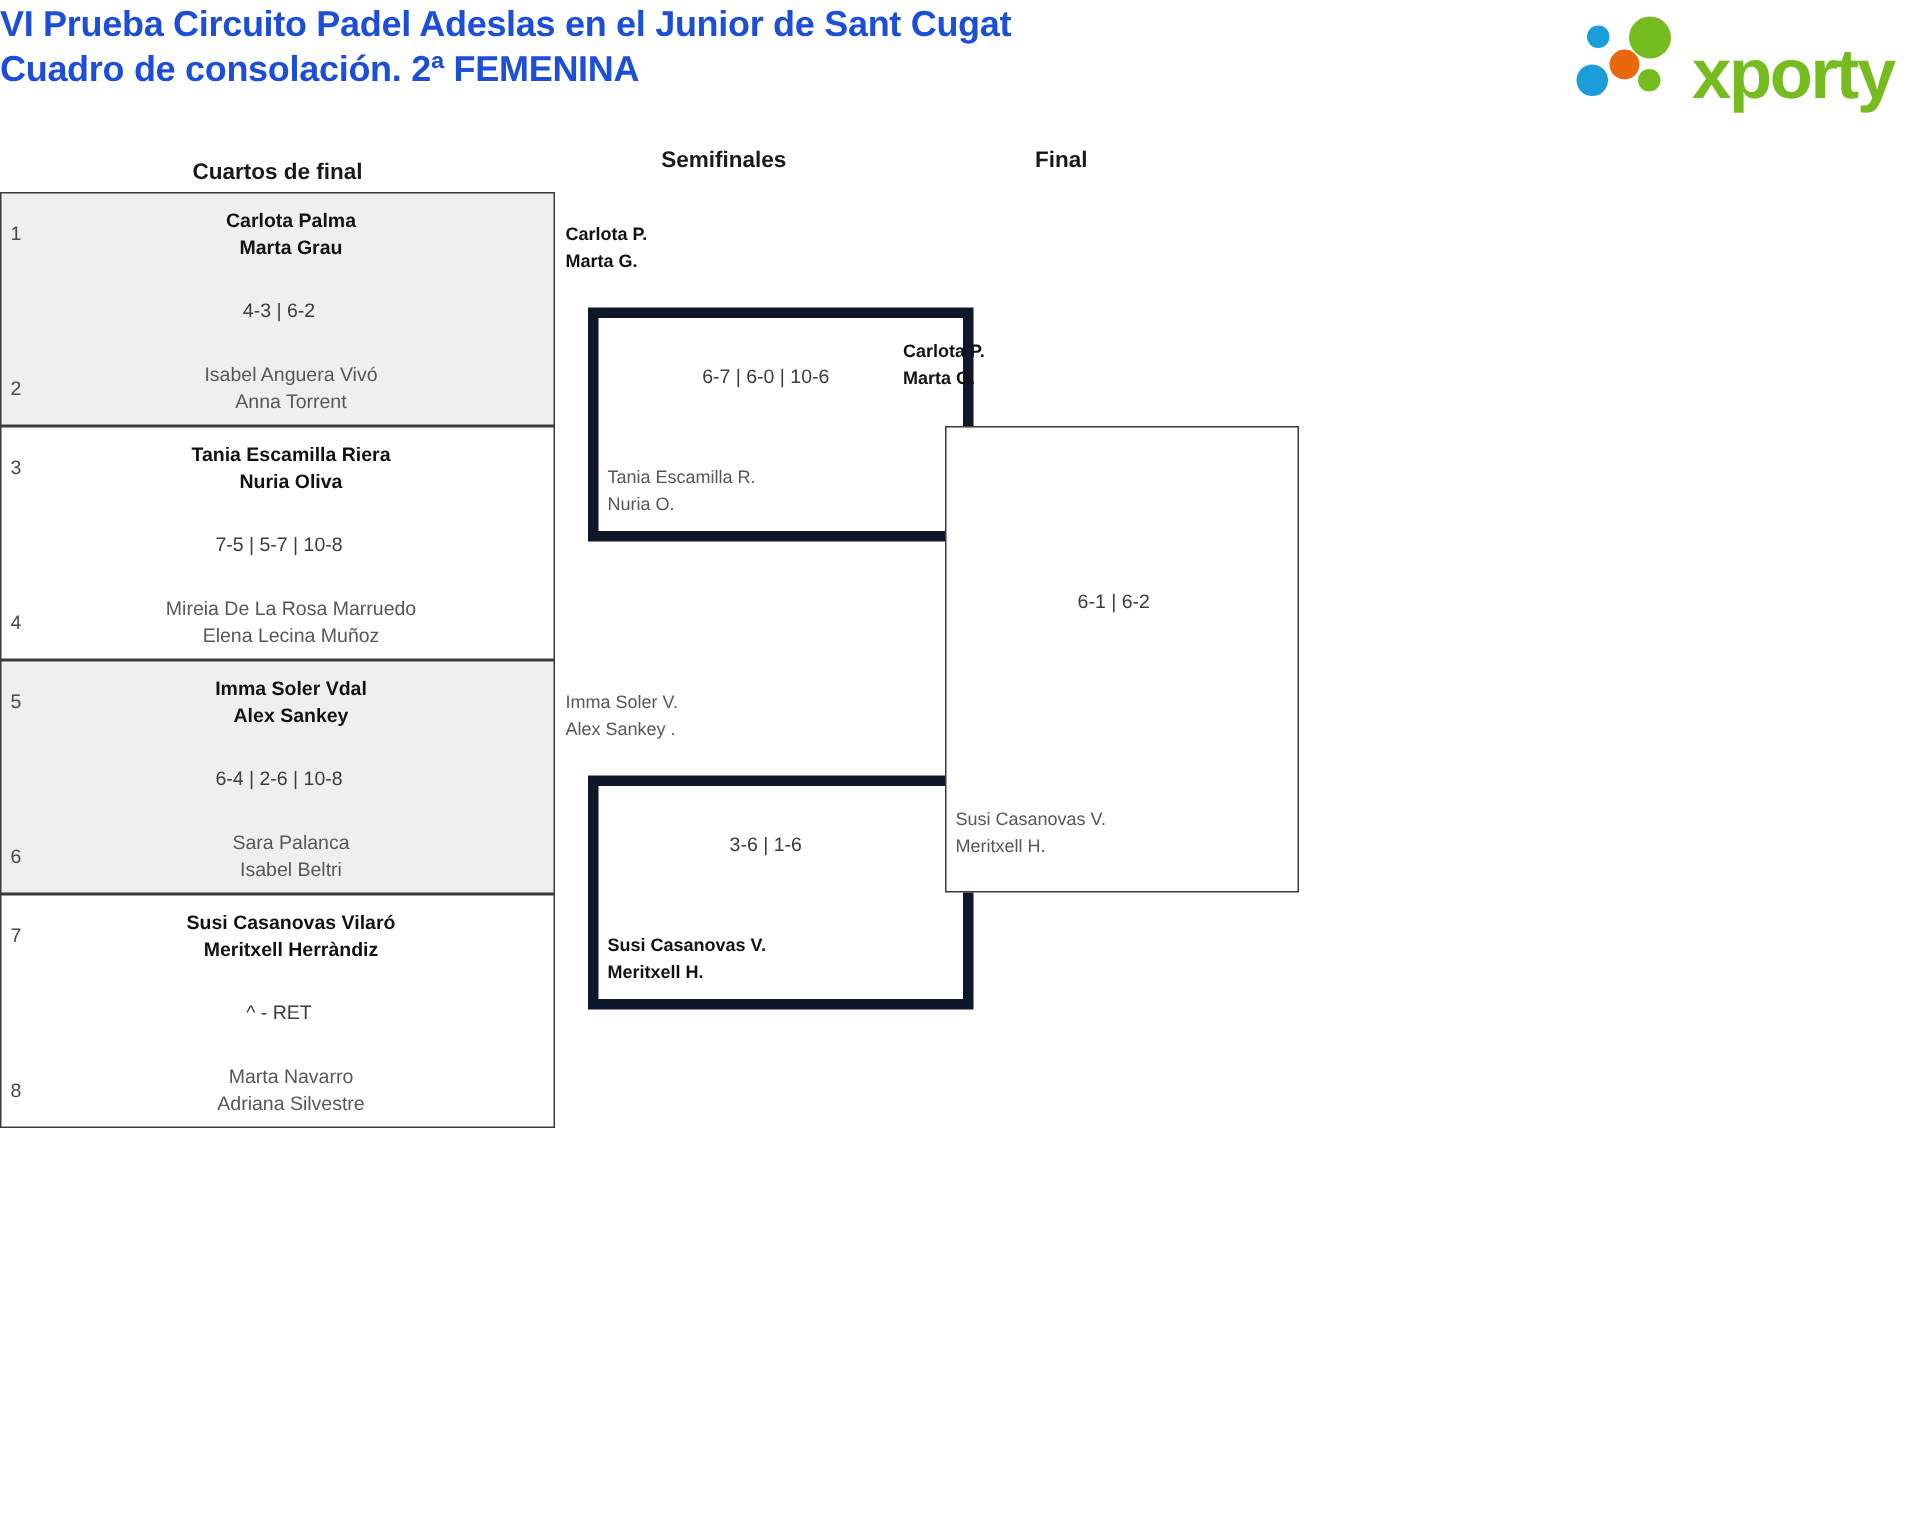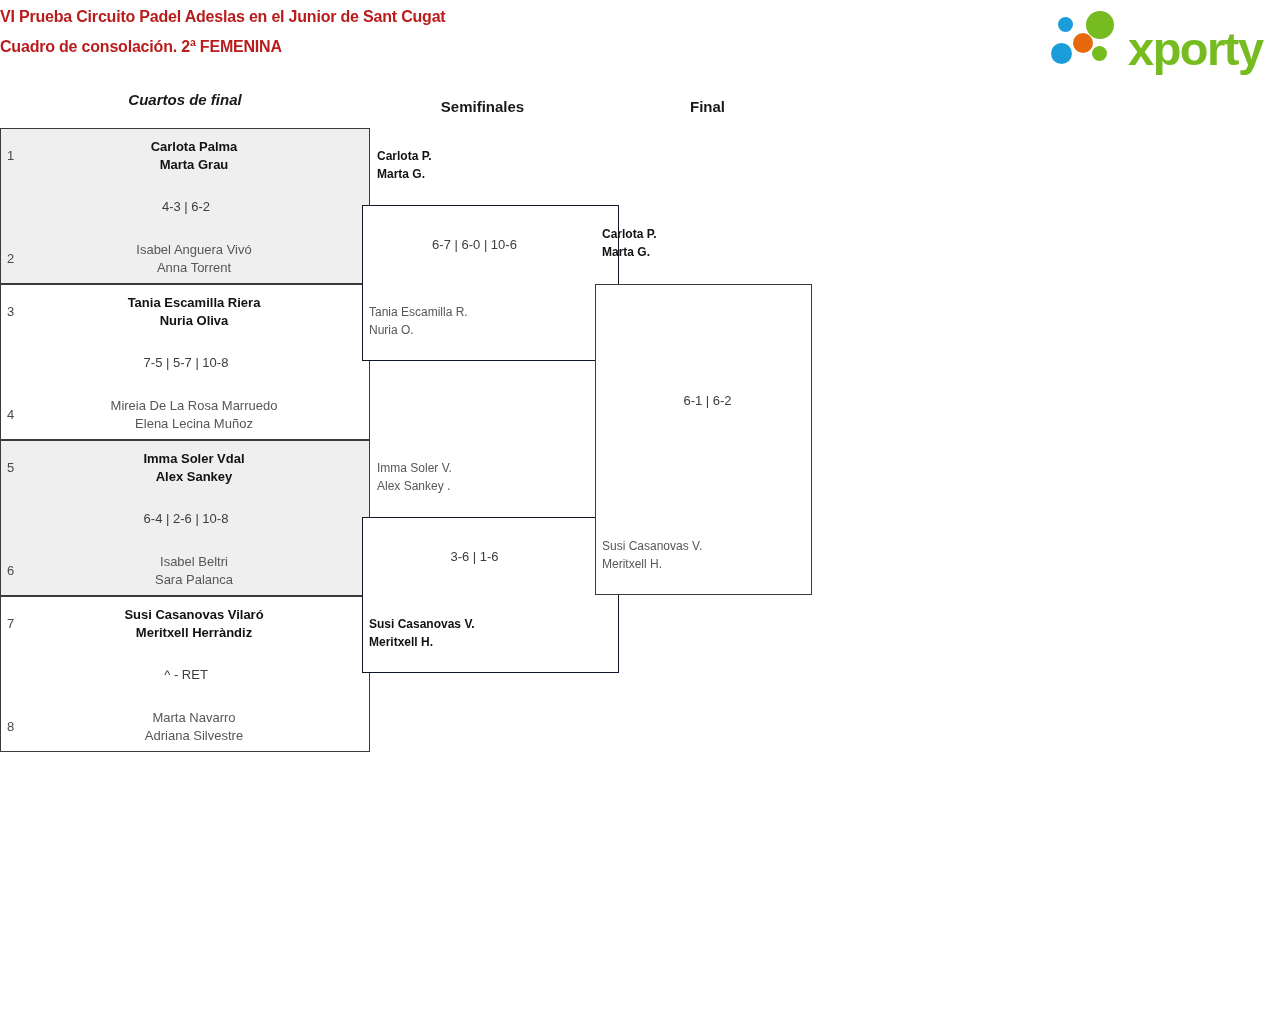--- a/index.html
+++ b/index.html
@@ -8,22 +8,22 @@
     background: #ffffff;
     font-family: "Liberation Sans", sans-serif;
     color: #2b2b2b;
     overflow: hidden;
   }
   #root { position: relative; width: 1280px; height: 1015px; }
 
   
   .title {
     position: absolute; left: 0; top: 2px; width: 900px;
-    font-size: 16px; font-weight: bold; line-height: 30px;
-    color: #b91c1c; letter-spacing: -0.2px;
+    font-size: 24px; font-weight: bold; line-height: 30px;
+    color: #1d4ed8; letter-spacing: -0.2px;
   }
   .title .line { display: block; }
 
   .logo {
     position: absolute; right: 8px; top: 6px;
     width: 232px; height: 58px;
   }
   .logo-dots { position: absolute; left: 8px; top: 4px; width: 82px; height: 54px; }
   .dot { position: absolute; border-radius: 50%; }
   .logo-word {
@@ -59,26 +59,26 @@
   .winner .p { color: #121212; font-weight: bold; }
   .loser  .p { color: #575757; font-weight: normal; }
 
   .score {
     position: absolute;
     font-size: 13px; color: #3c3c3c; text-align: center;
     line-height: 16px; white-space: nowrap;
   }
 
   .sf-box {
-    position: absolute; left: 362px; width: 257px;
+    position: absolute; left: 392px; width: 257px;
     background: #ffffff;
-    border: 1px solid #0f172a;
+    border: 7px solid #0f172a;
   }
   .f-box {
-    position: absolute; left: 595px; width: 217px;
+    position: absolute; left: 630px; width: 236px;
     background: #ffffff;
     border: 1px solid #3b3b3b;
   }
 
   .adv-team {
     position: absolute;
     font-size: 12px; line-height: 17.5px; white-space: nowrap;
   }
   .adv-team .p { display: block; }
 </style>
@@ -96,21 +96,21 @@
     <div class="logo-dots">
       <span class="dot" style="left:10px; top:7px; width:15px; height:15px; background:#1a9dd9;"></span>
       <span class="dot" style="left:38px; top:1px; width:28px; height:28px; background:#76bc21;"></span>
       <span class="dot" style="left:25px; top:23px; width:20px; height:20px; background:#e8690b;"></span>
       <span class="dot" style="left:3px; top:33px; width:21px; height:21px; background:#1a9dd9;"></span>
       <span class="dot" style="left:44px; top:36px; width:15px; height:15px; background:#76bc21;"></span>
     </div>
     <div class="logo-word">xporty</div>
   </div>
 
-  <div class="col-head" style="left:0px; top:90px; width:370px;font-style:italic;">Cuartos de final</div>
+  <div class="col-head" style="left:0px; top:105px; width:370px;">Cuartos de final</div>
   <div class="col-head" style="left:370px; top:97px; width:225px;">Semifinales</div>
   <div class="col-head" style="left:595px; top:97px; width:225px;">Final</div>
 
   <div class="r1-box shaded" style="top:128px; height:156px;">
     <span class="seed" style="top:20px;">1</span>
     <div class="team winner" style="top:9px;">
       <span class="p">Carlota Palma</span>
       <span class="p">Marta Grau</span>
     </div>
     <div class="score" style="left:0; width:370px; top:70px;">4-3 | 6-2</div>
@@ -137,22 +137,22 @@
 
   <div class="r1-box shaded" style="top:440px; height:156px;">
     <span class="seed" style="top:20px;">5</span>
     <div class="team winner" style="top:9px;">
       <span class="p">Imma Soler Vdal</span>
       <span class="p">Alex Sankey</span>
     </div>
     <div class="score" style="left:0; width:370px; top:70px;">6-4 | 2-6 | 10-8</div>
     <span class="seed" style="top:123px;">6</span>
     <div class="team loser" style="top:112px;">
+      <span class="p">Sara Palanca</span>
       <span class="p">Isabel Beltri</span>
-      <span class="p">Sara Palanca</span>
     </div>
   </div>
 
   <div class="r1-box plain" style="top:596px; height:156px;">
     <span class="seed" style="top:20px;">7</span>
     <div class="team winner" style="top:9px;">
       <span class="p">Susi Casanovas Vilaró</span>
       <span class="p">Meritxell Herràndiz</span>
     </div>
     <div class="score" style="left:0; width:370px; top:70px;">^ - RET</div>

